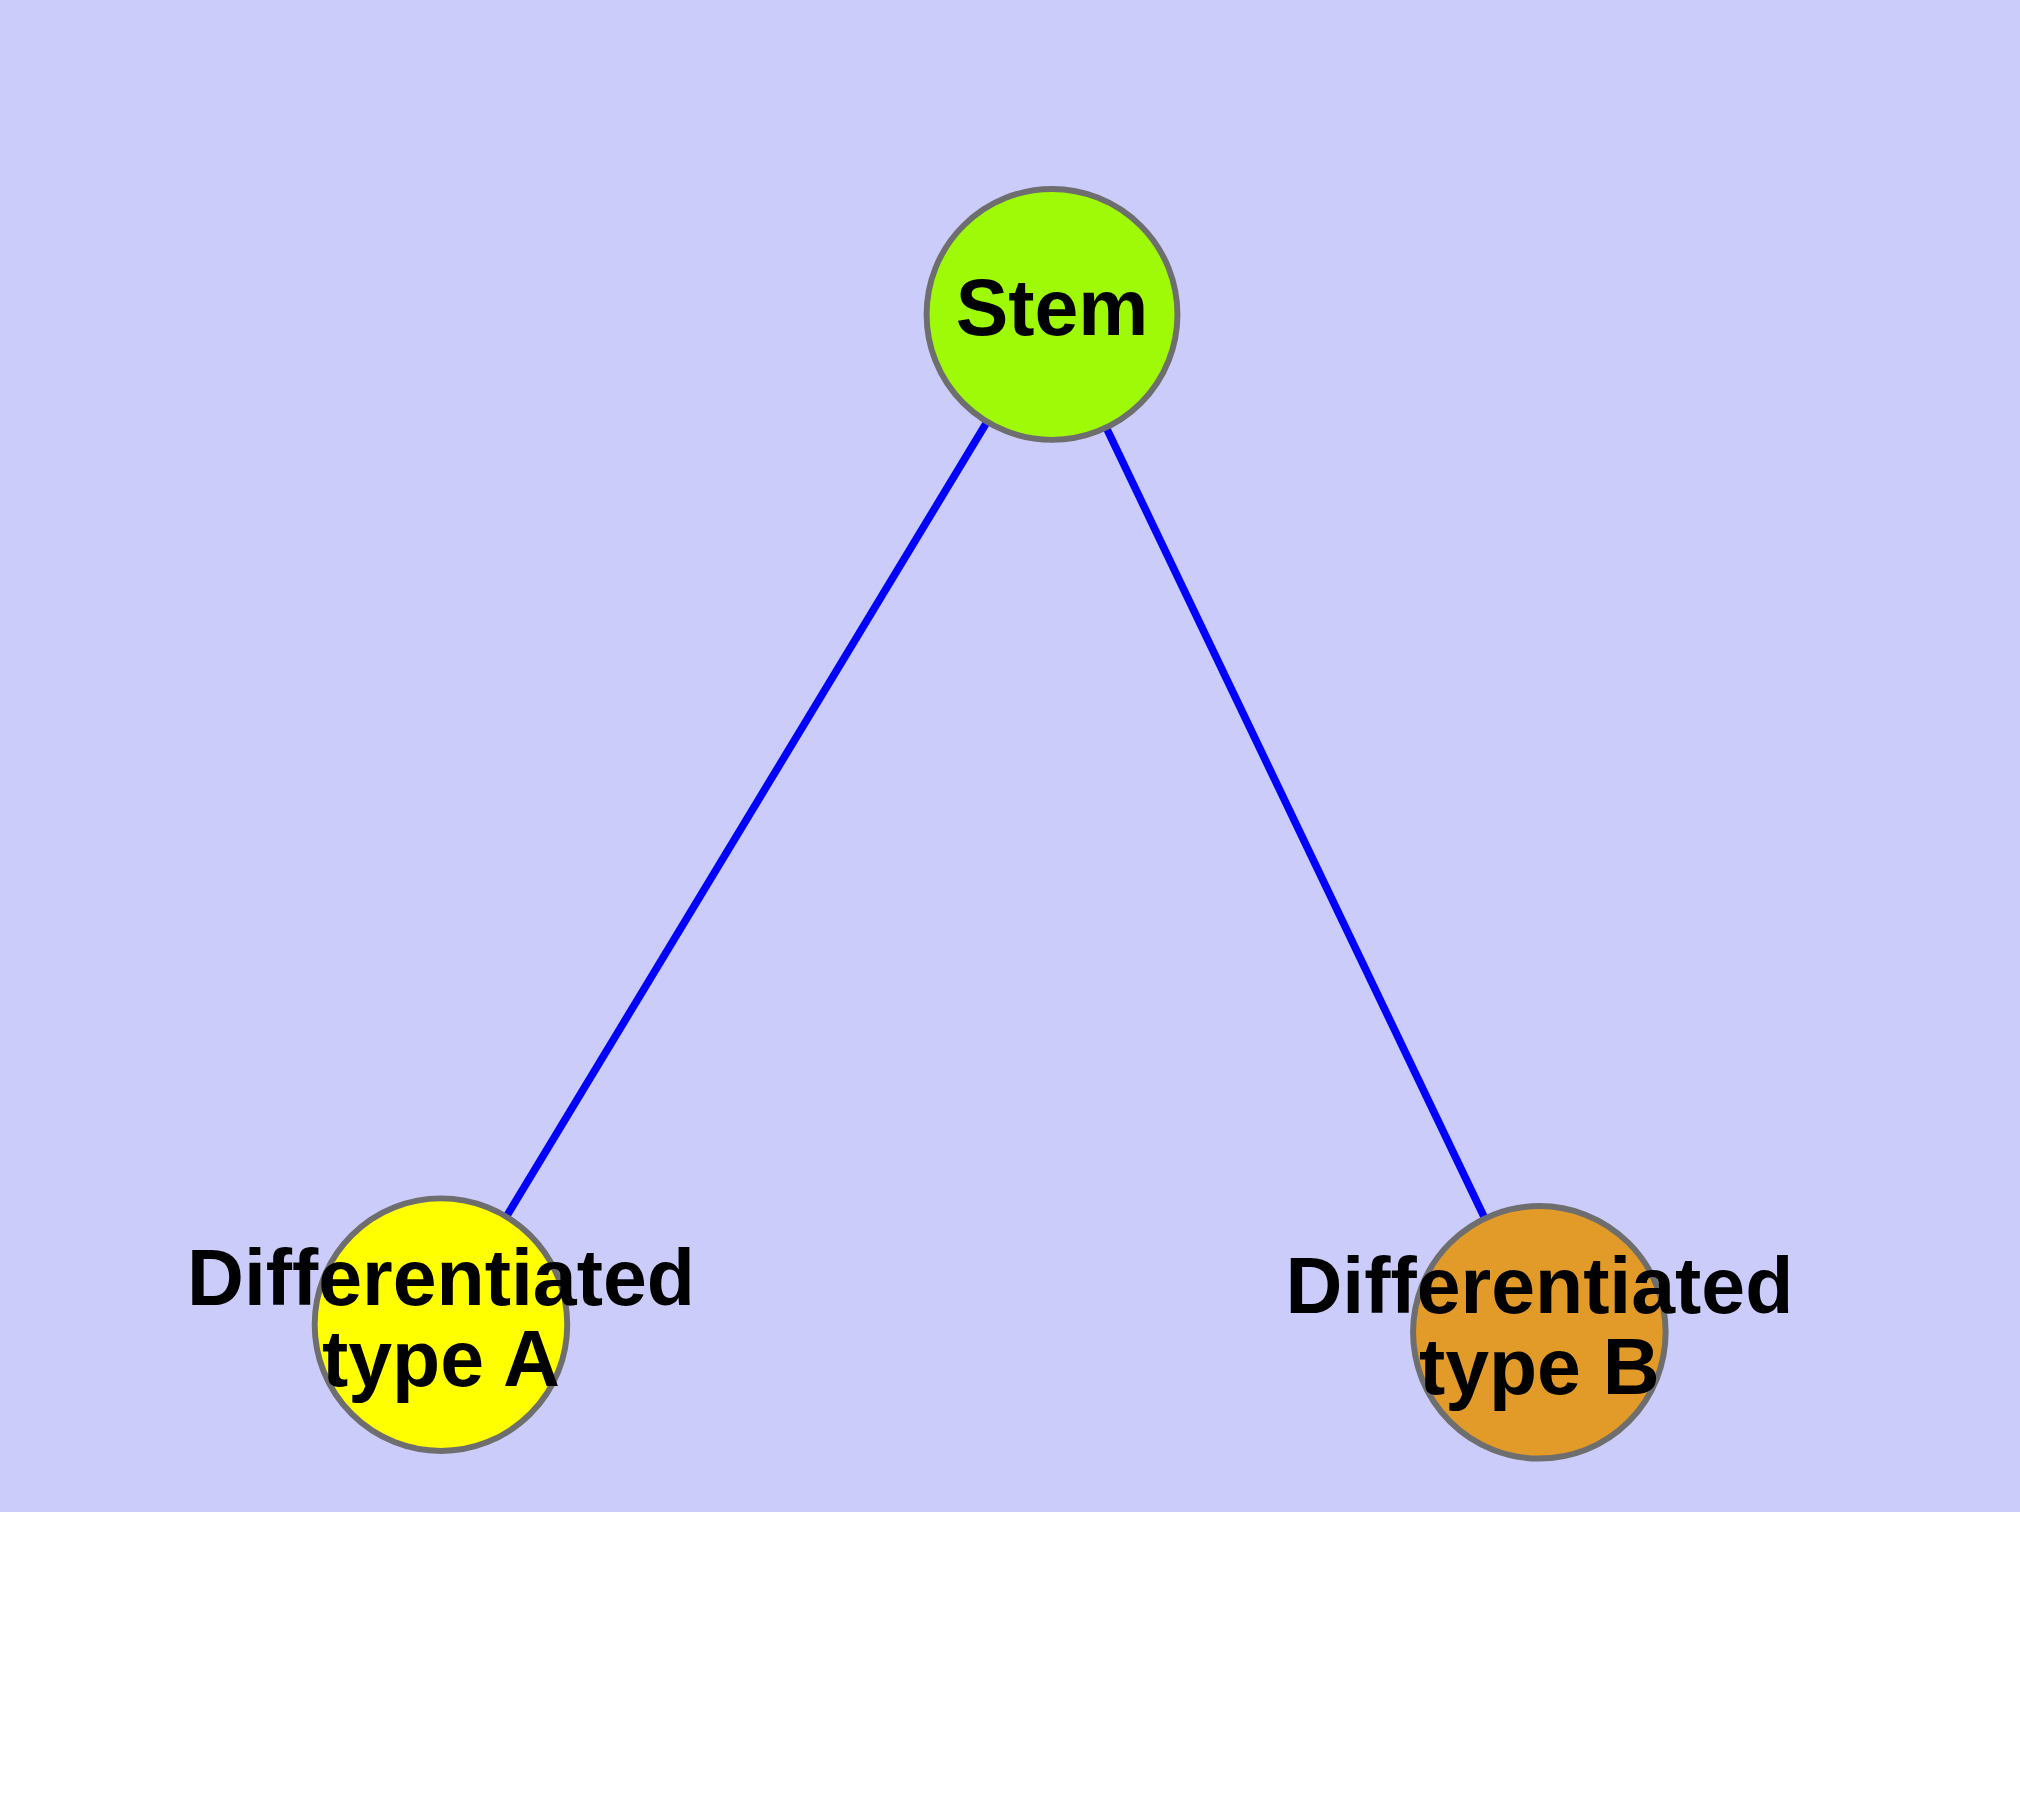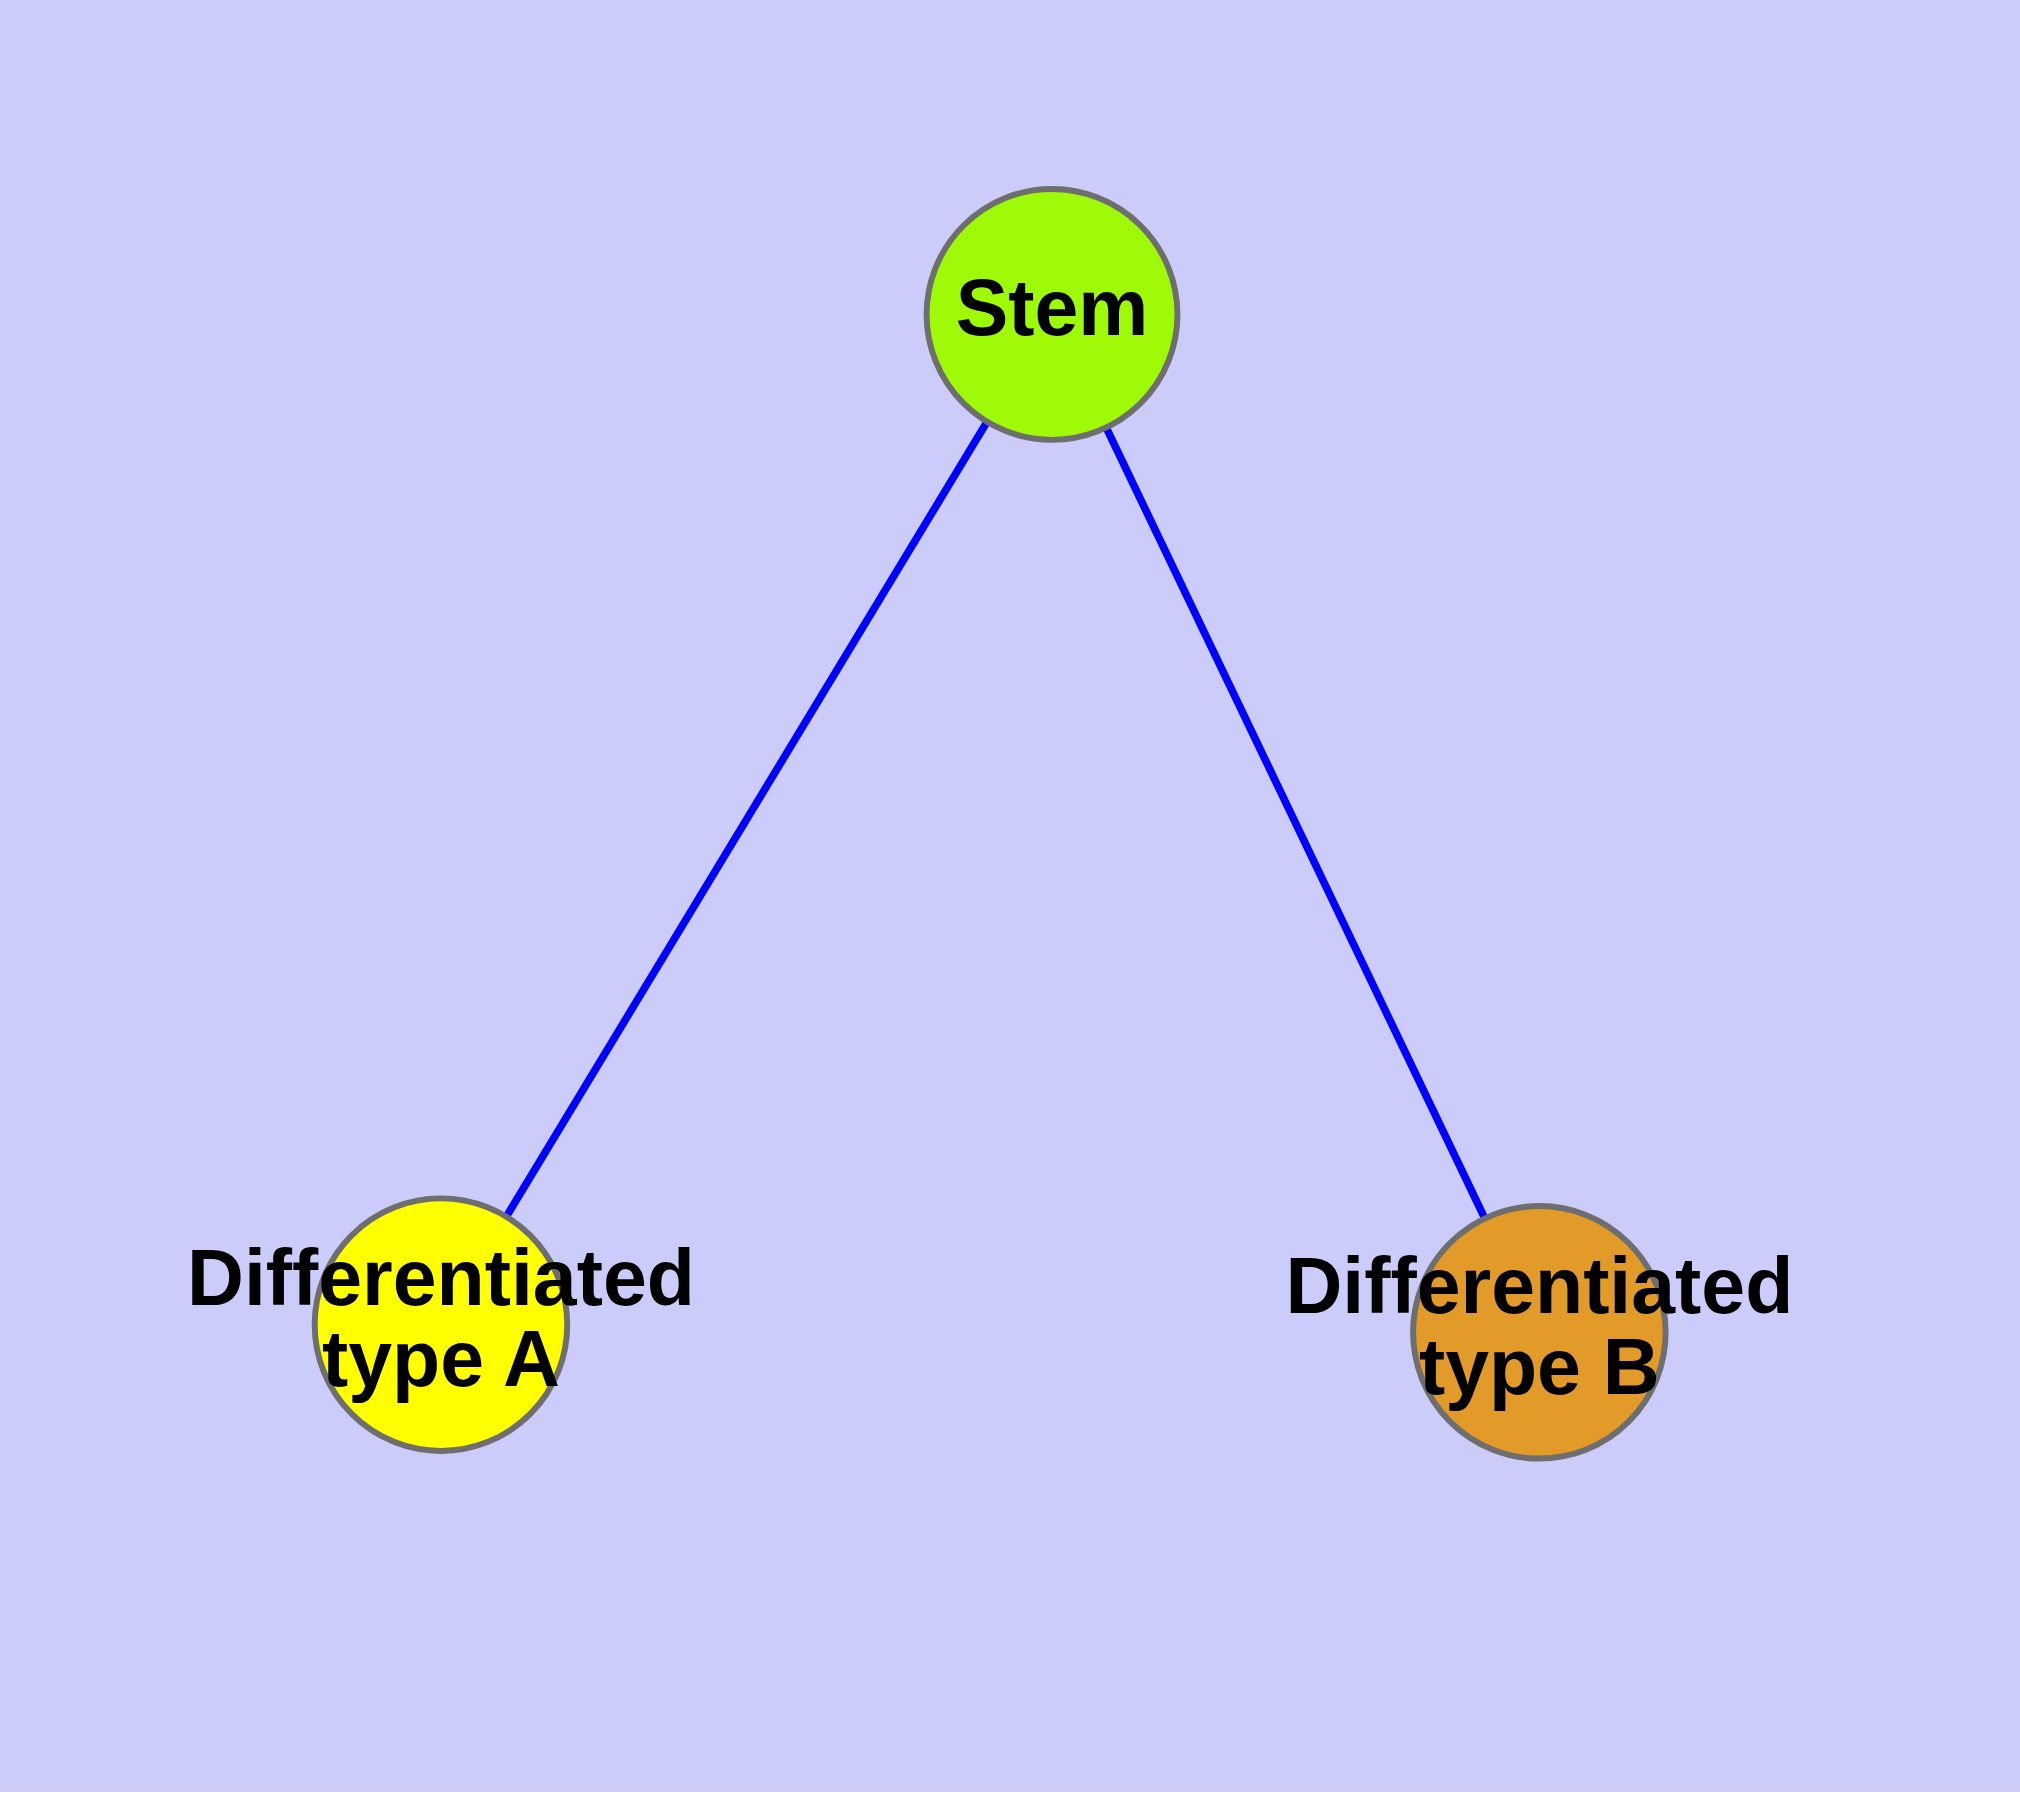--- a/index.html
+++ b/index.html
@@ -30,21 +30,21 @@
     font-weight: bold;
     fill: #000000;
     text-anchor: middle;
     dominant-baseline: middle;
     font-family: "Liberation Sans", "DejaVu Sans", sans-serif;
   }
 </style>
 </head>
 <body>
 
-<div id="canvas" style="width: 2021px; height: 1792px;">
+<div id="canvas" style="width: 2021px; height: 1512px;">
 
   <div id="bg-rect" style="background: rgb(204, 204, 250); width: 2021px; height: 1812px;"></div>
 
   <svg id="graph-svg" viewBox="0 0 2384 2138" xmlns="http://www.w3.org/2000/svg" style="width: 2021px; height: 1812px;">
 
     <g id="edge-layer">
       <line id="edge-0" x1="1241" y1="371" x2="520" y2="1563" stroke="#0000ff" stroke-width="9" stroke-linecap="butt"></line>
       <line id="edge-1" x1="1241" y1="371" x2="1816" y2="1572" stroke="#0000ff" stroke-width="9" stroke-linecap="butt"></line>
     </g>
 

